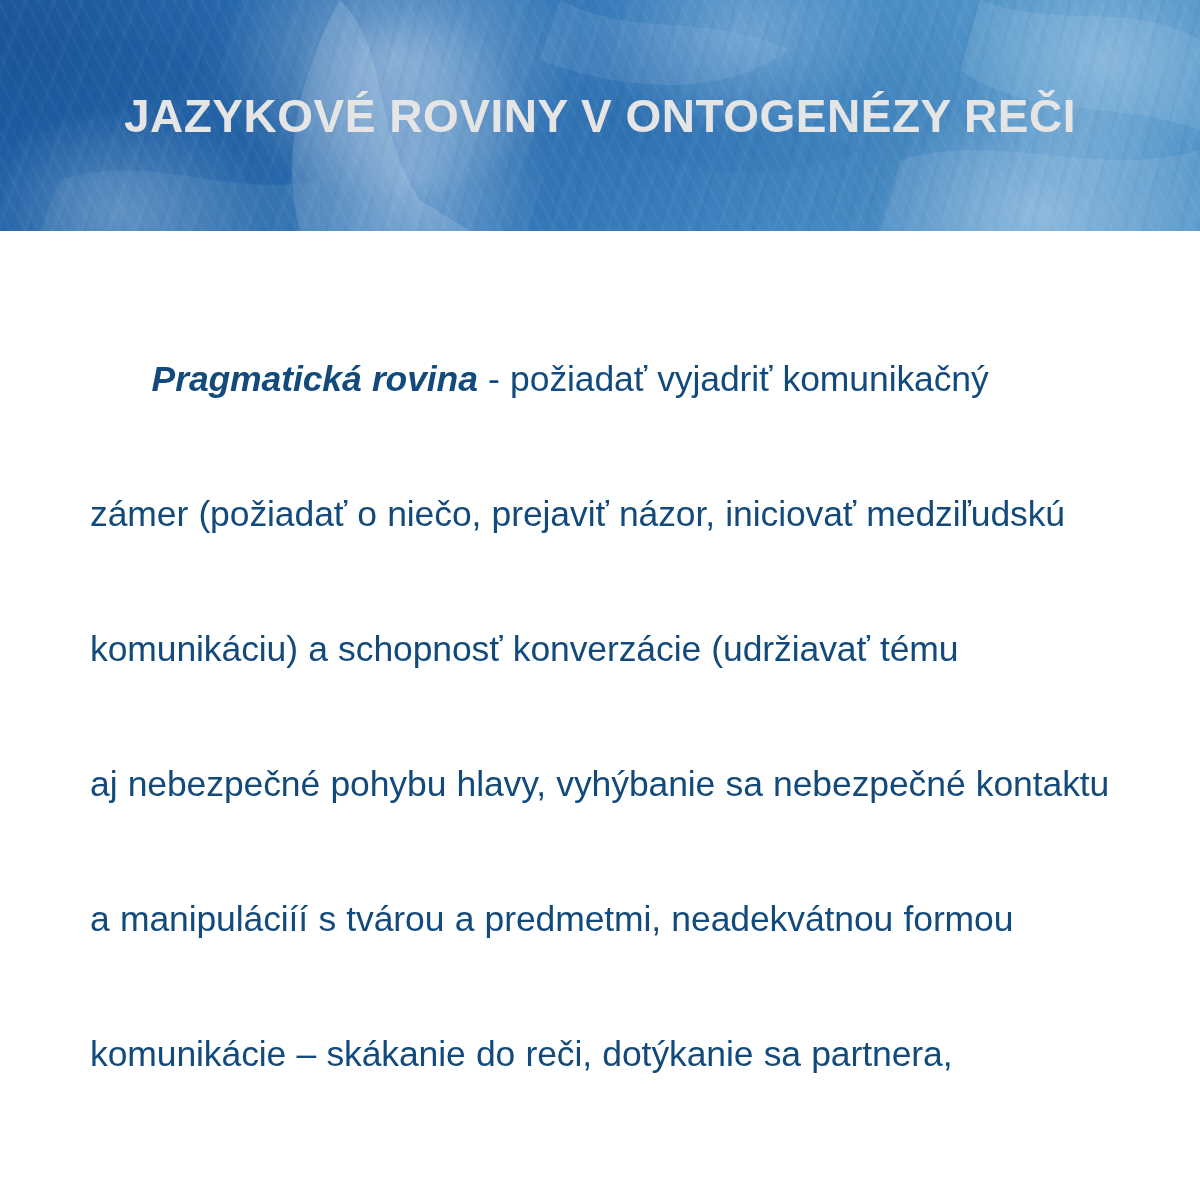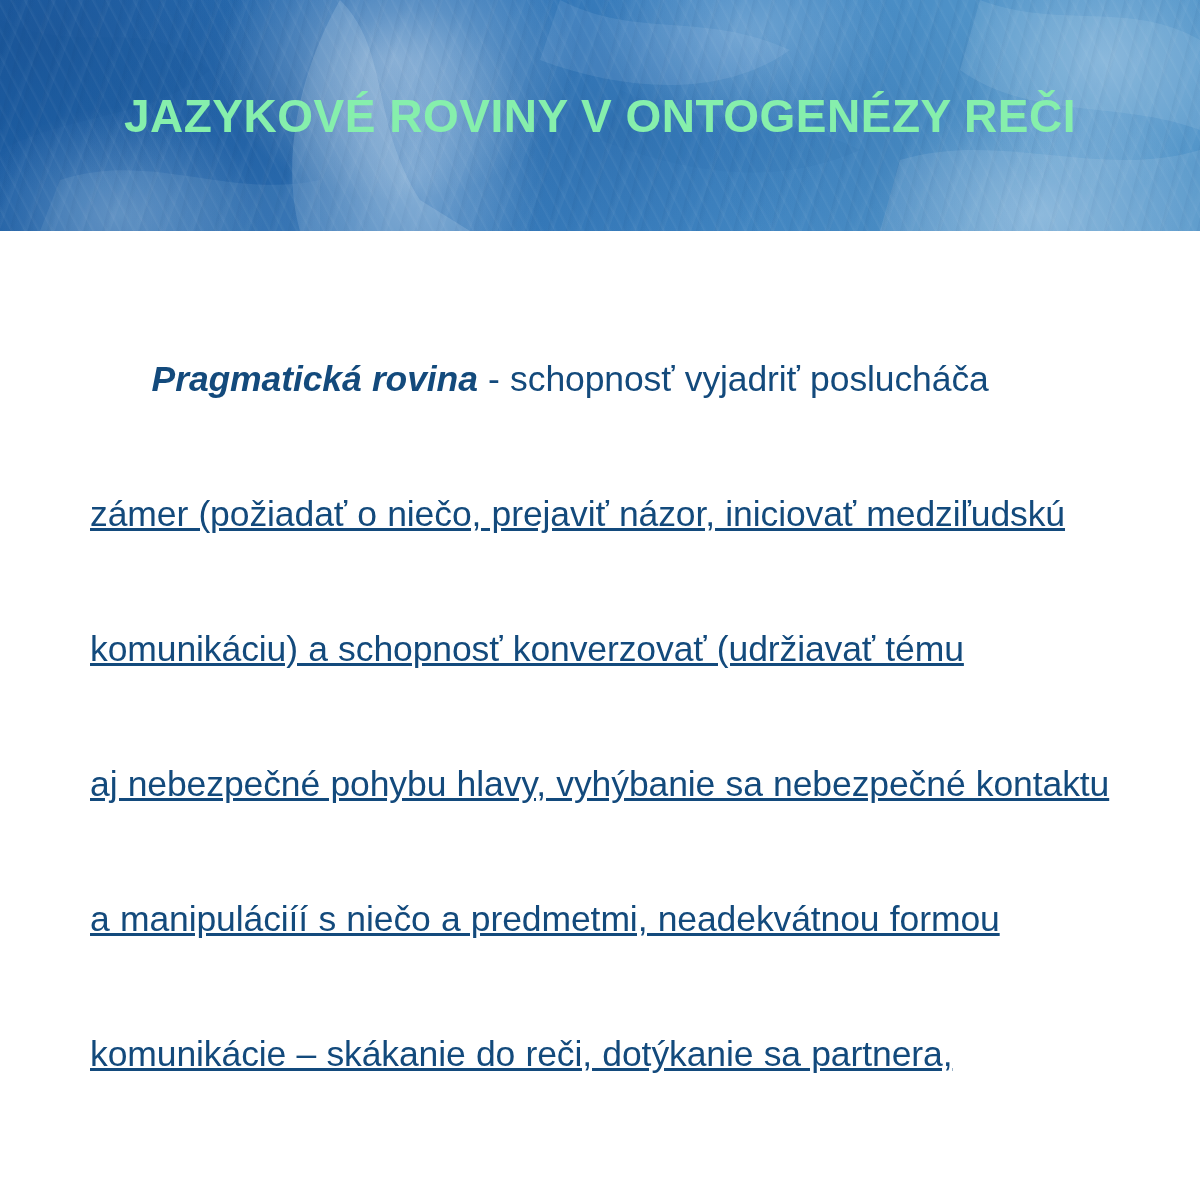--- a/index.html
+++ b/index.html
@@ -92,21 +92,21 @@
     width: 1200px;
     height: 231px;
   }
 
   .banner-title {
     position: absolute;
     left: 0;
     right: 0;
     top: 90px;
     text-align: center;
-    color: #86efac;
+    color: #e5e5e5;
     font-family: "Liberation Sans", sans-serif;
     font-size: 46px;
     font-weight: bold;
     letter-spacing: 0.5px;
     line-height: 52px;
     white-space: nowrap;
   }
 
   
   .content {
@@ -124,21 +124,20 @@
     white-space: pre-wrap;
     word-spacing: 0.5px;
   }
   .paragraph .lead {
     font-weight: bold;
     font-style: italic;
   }
   .line {
     display: block;
     white-space: nowrap;
-    text-decoration: underline;
   }
 </style>
 </head>
 <body>
 
 <div class="page">
 
   <div class="banner">
     <div class="banner-paint"></div>
     <div class="banner-strokes-a"></div>
@@ -155,25 +154,25 @@
         <path d="M60,180 C150,150 230,200 320,180 L320,231 L40,231 Z" fill="#cfe4f5" opacity="0.25"></path>
         <path d="M620,90 C700,130 780,110 860,150 C770,190 680,170 600,140 Z" fill="#1d5fa6" opacity="0.22"></path>
       </g>
     </svg>
 
     <div class="banner-title">JAZYKOVÉ ROVINY V ONTOGENÉZY REČI</div>
   </div>
 
   <div class="content">
     <div class="paragraph">
-      <span class="lead">Pragmatická rovina</span><span class="line-inline"> - schopnosť vyjadriť poslucháča</span><br>
+      <span class="lead">Pragmatická rovina</span><span class="line-inline"> - požiadať vyjadriť komunikačný</span><br>
       <span class="line">zámer (požiadať o niečo, prejaviť názor, iniciovať medziľudskú</span>
-      <span class="line">komunikáciu) a schopnosť konverzovať (udržiavať tému</span>
+      <span class="line">komunikáciu) a schopnosť konverzácie (udržiavať tému</span>
       <span class="line">aj nebezpečné pohybu hlavy, vyhýbanie sa nebezpečné kontaktu</span>
-      <span class="line">a manipuláciíí s niečo a predmetmi, neadekvátnou formou</span>
+      <span class="line">a manipuláciíí s tvárou a predmetmi, neadekvátnou formou</span>
       <span class="line">komunikácie – skákanie do reči, dotýkanie sa partnera,</span>
       
       
       
       
       
       
       
       
       

